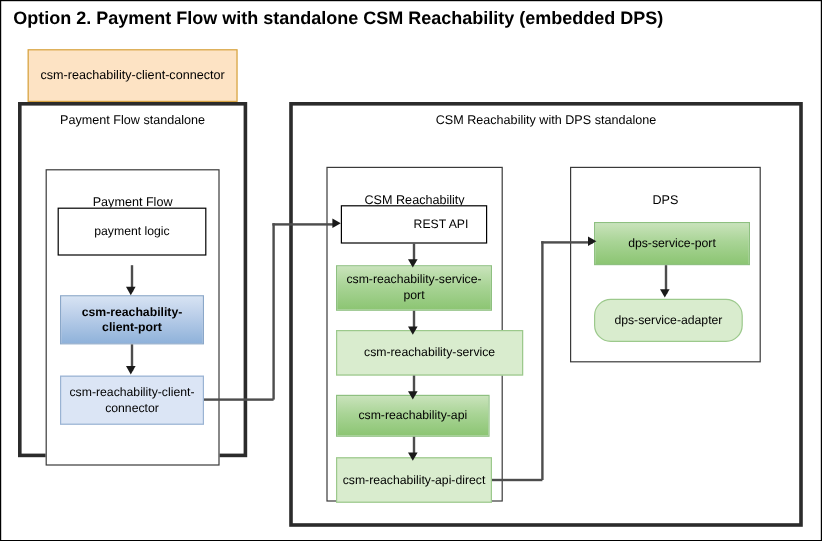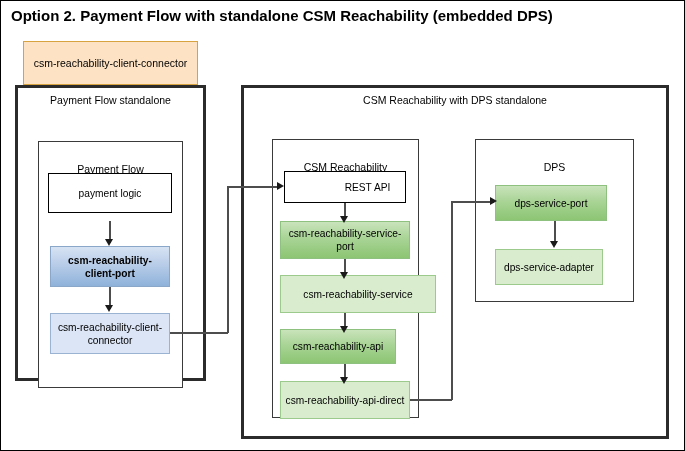--- a/index.html
+++ b/index.html
@@ -131,37 +131,37 @@
   <div class="abs node node-green-dark" style="left:279px;top:220px;width:130px;height:38px;">csm-reachability-service-port</div>
 
   <div class="abs edge edge-v" style="left:343px;top:258px;height:16px;"></div>
   <div class="arrow-down" style="left:339px;top:271px;"></div>
 
   <div class="abs node node-green-light" style="left:279px;top:274px;width:156px;height:38px;">csm-reachability-service</div>
 
   <div class="abs edge edge-v" style="left:343px;top:312px;height:16px;"></div>
   <div class="arrow-down" style="left:339px;top:325px;"></div>
 
-  <div class="abs node node-green-dark" style="left:279px;top:328px;width:116px;height:35px;">csm-reachability-api</div>
+  <div class="abs node node-green-dark" style="left:279px;top:328px;width:128px;height:35px;">csm-reachability-api</div>
 
   <div class="abs edge edge-v" style="left:343px;top:363px;height:16px;"></div>
   <div class="arrow-down" style="left:339px;top:376px;"></div>
 
   <div class="abs node node-green-light" style="left:279px;top:380px;width:130px;height:38px;">csm-reachability-api-direct</div>
 
   <div class="abs panel" style="left:474px;top:138px;width:159px;height:163px;">
     <div class="panel-label">DPS</div>
   </div>
 
-  <div class="abs node node-green-dark" style="left:494px;top:184px;width:112px;height:36px;">dps-service-port</div>
+  <div class="abs node node-green-dark" style="left:494px;top:184px;width:130px;height:36px;">dps-service-port</div>
 
   <div class="abs edge edge-v" style="left:553px;top:220px;height:24px;"></div>
   <div class="arrow-down" style="left:549px;top:240px;"></div>
 
-  <div class="abs node node-green-light" style="left:494px;top:248px;width:108px;height:36px;">dps-service-adapter</div>
+  <div class="abs node node-green-light" style="left:494px;top:248px;width:124px;height:36px;border-radius:14px;">dps-service-adapter</div>
 
   <div class="abs edge edge-h" style="left:169px;top:331px;width:58px;"></div>
   <div class="abs edge edge-v" style="left:226px;top:185px;height:147px;"></div>
   <div class="abs edge edge-h" style="left:226px;top:185px;width:51px;"></div>
   <div class="arrow-right" style="left:276px;top:181px;"></div>
 
   <div class="abs edge edge-h" style="left:409px;top:398px;width:42px;"></div>
   <div class="abs edge edge-v" style="left:450px;top:200px;height:199px;"></div>
   <div class="abs edge edge-h" style="left:450px;top:200px;width:43px;"></div>
   <div class="arrow-right" style="left:489px;top:196px;"></div>

